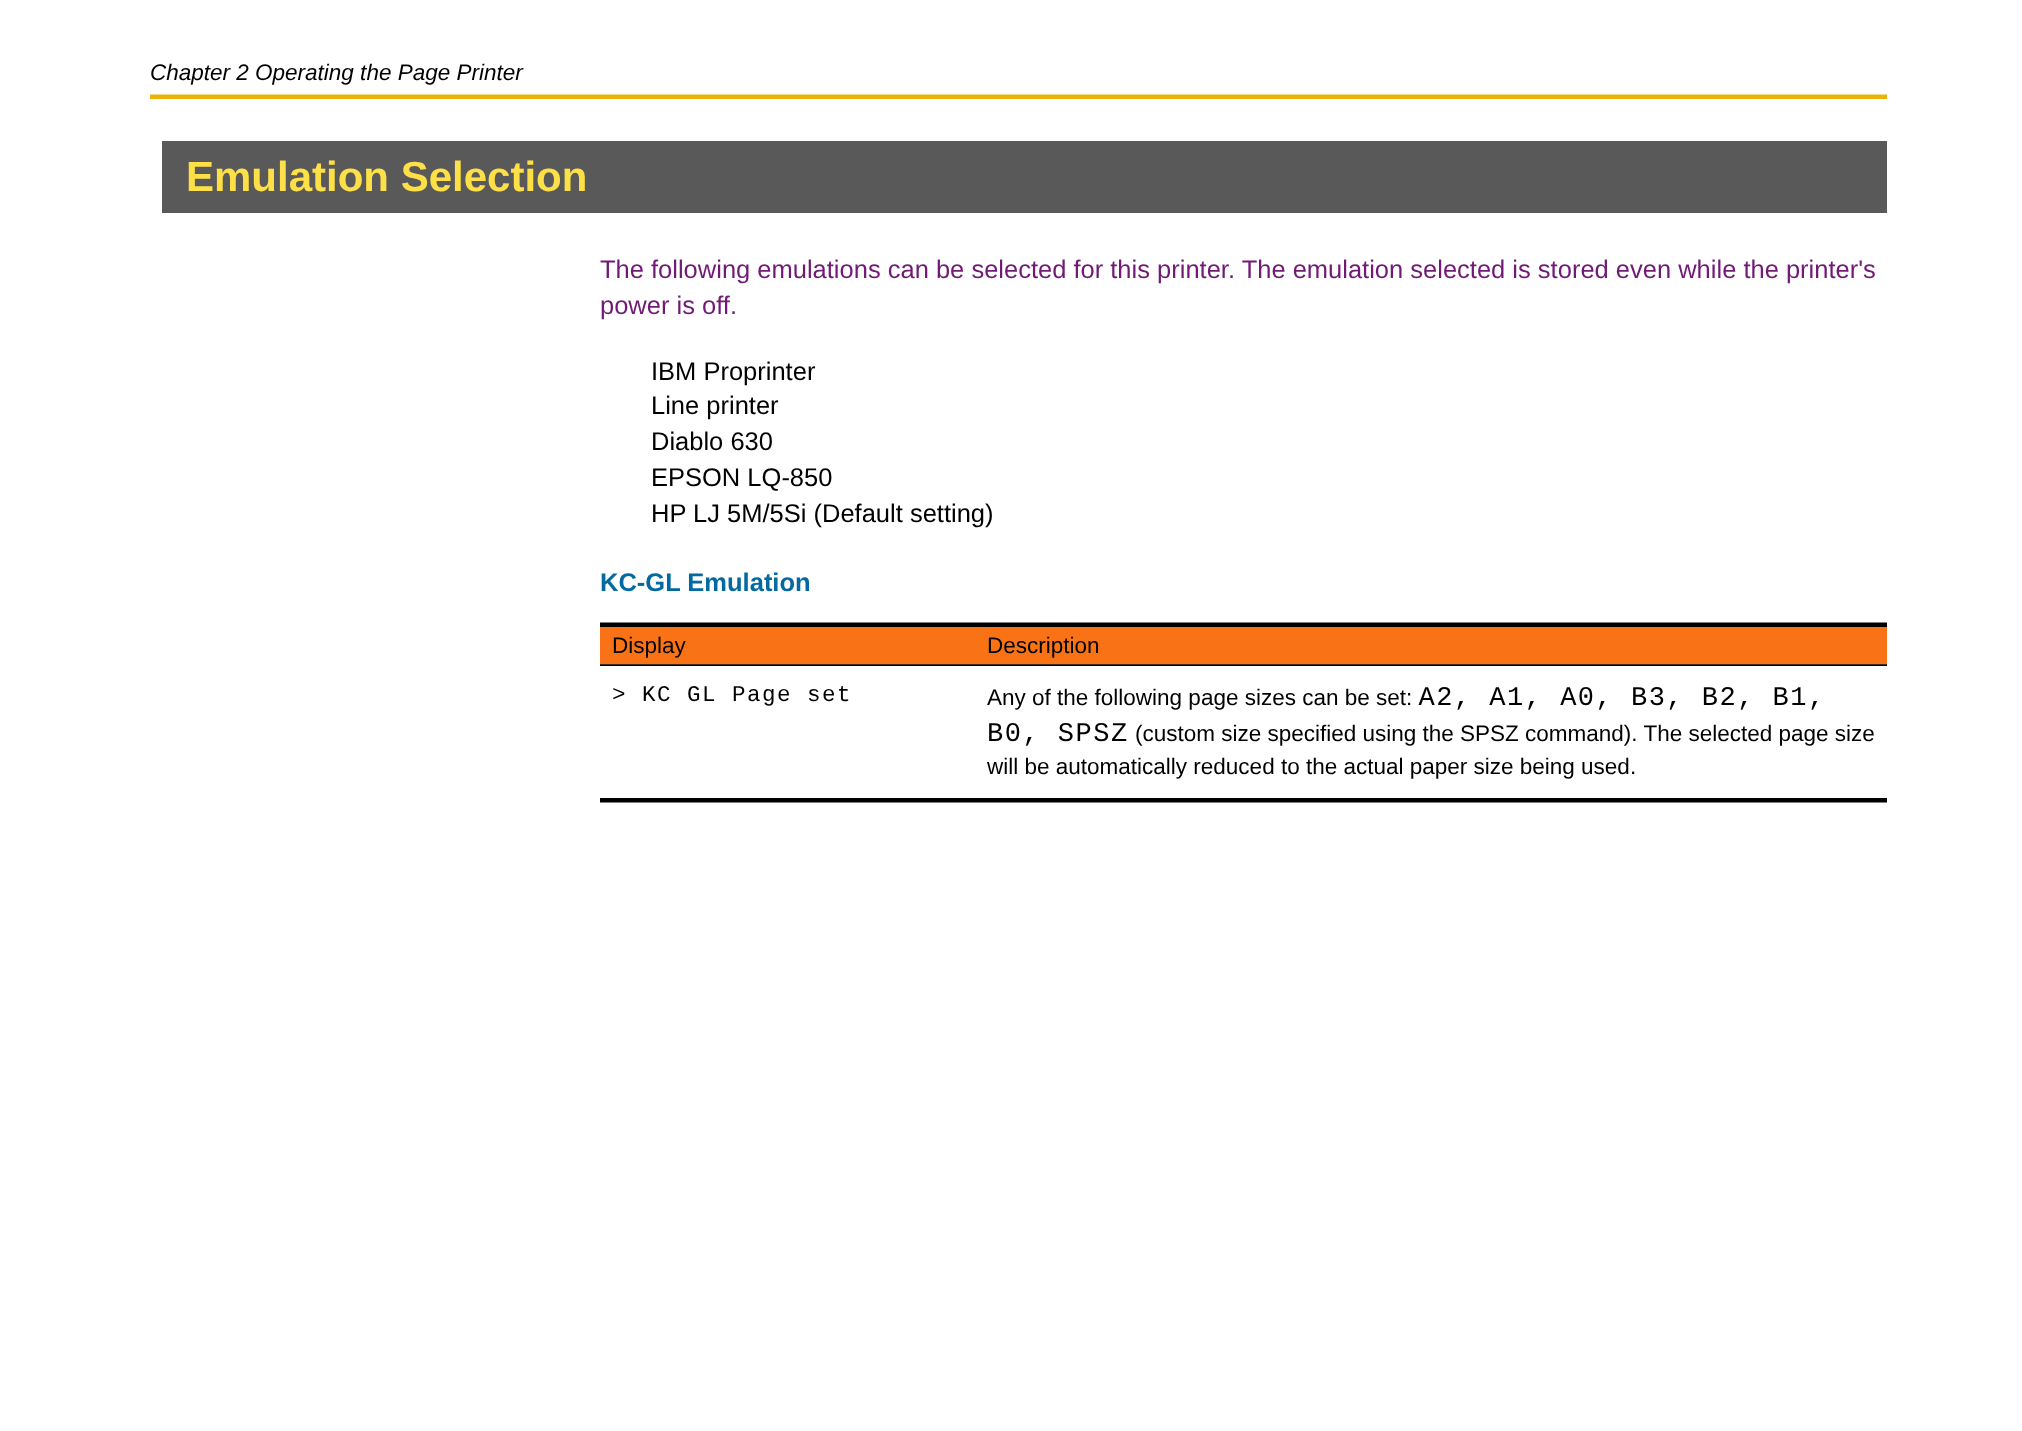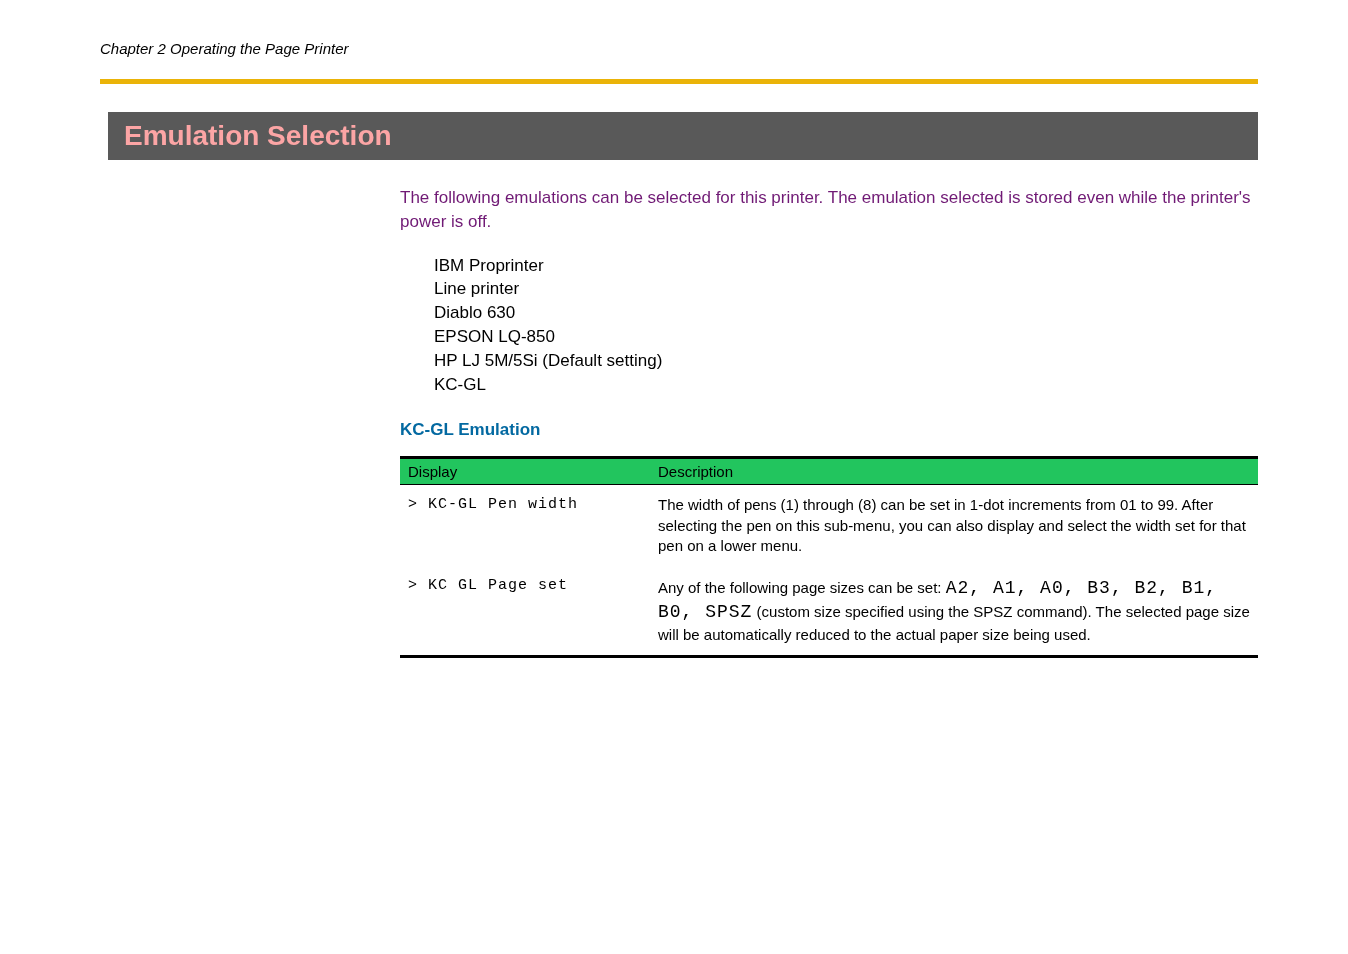--- a/index.html
+++ b/index.html
@@ -11,27 +11,27 @@
       font-family: Arial, Helvetica, sans-serif;
       width: 1348px;
       height: 954px;
       background: #fff;
       padding: 40px 90px 40px 100px;
     }
     .page-header {
       font-style: italic;
       font-size: 15px;
       color: #000;
-      border-bottom: 5px solid #eab308;
-      padding-bottom: 22px;
+      border-bottom: 3px solid #eab308;
+      padding-bottom: 6px;
       margin-bottom: 28px;
     }
     .section-title-bar {
       background: #595959;
-      color: #fca5a5;
+      color: #fde047;
       font-size: 28px;
       font-weight: bold;
       padding: 8px 16px;
       border-left: 8px solid #fff;
       margin-bottom: 26px;
     }
     .content {
       margin-left: 300px;
     }
     .para {
@@ -56,21 +56,21 @@
     .table-wrap {
       margin-top: 10px;
       border-top: 3px solid #000;
       border-bottom: 3px solid #000;
     }
     .tbl {
       width: 100%;
       border-collapse: collapse;
     }
     .tbl thead td {
-      background: #22c55e;
+      background: #f97316;
       font-size: 15px;
       color: #000;
       padding: 4px 8px;
       border-bottom: 1px solid #000;
     }
     .tbl tbody td {
       font-size: 15px;
       color: #000;
       padding: 10px 8px;
       vertical-align: top;
@@ -101,40 +101,35 @@
 <div class="content">
 
   <p class="para">The following emulations can be selected for this printer. The emulation selected is stored even while the printer's power is off.</p>
 
   <div class="list-block">
     <div>IBM Proprinter</div>
     <div>Line printer</div>
     <div>Diablo 630</div>
     <div>EPSON LQ-850</div>
     <div>HP LJ 5M/5Si (Default setting)</div>
-    <div>KC-GL</div>
   </div>
 
   <div class="sub-heading">KC-GL Emulation</div>
 
 
   <div class="table-wrap">
     <table class="tbl">
       <thead>
         <tr>
           <td class="col-display">Display</td>
           <td>Description</td>
         </tr>
       </thead>
       <tbody>
         <tr>
-          <td class="lcd-font col-display">&gt; KC-GL Pen width</td>
-          <td>The width of pens (1) through (8) can be set in 1-dot increments from 01 to 99. After selecting the pen on this sub-menu, you can also display and select the width set for that pen on a lower menu.</td>
-        </tr>
-        <tr>
           <td class="lcd-font col-display">&gt; KC GL Page set</td>
           <td>
             <span>Any of the following page sizes can be set: </span><span class="lcd-font">A2, A1, A0, B3, B2, B1, B0, SPSZ</span><span> (custom size specified using the SPSZ command).  The selected page size will be automatically reduced to the actual paper size being used.</span>
           </td>
         </tr>
       </tbody>
     </table>
   </div>
 
 </div>

